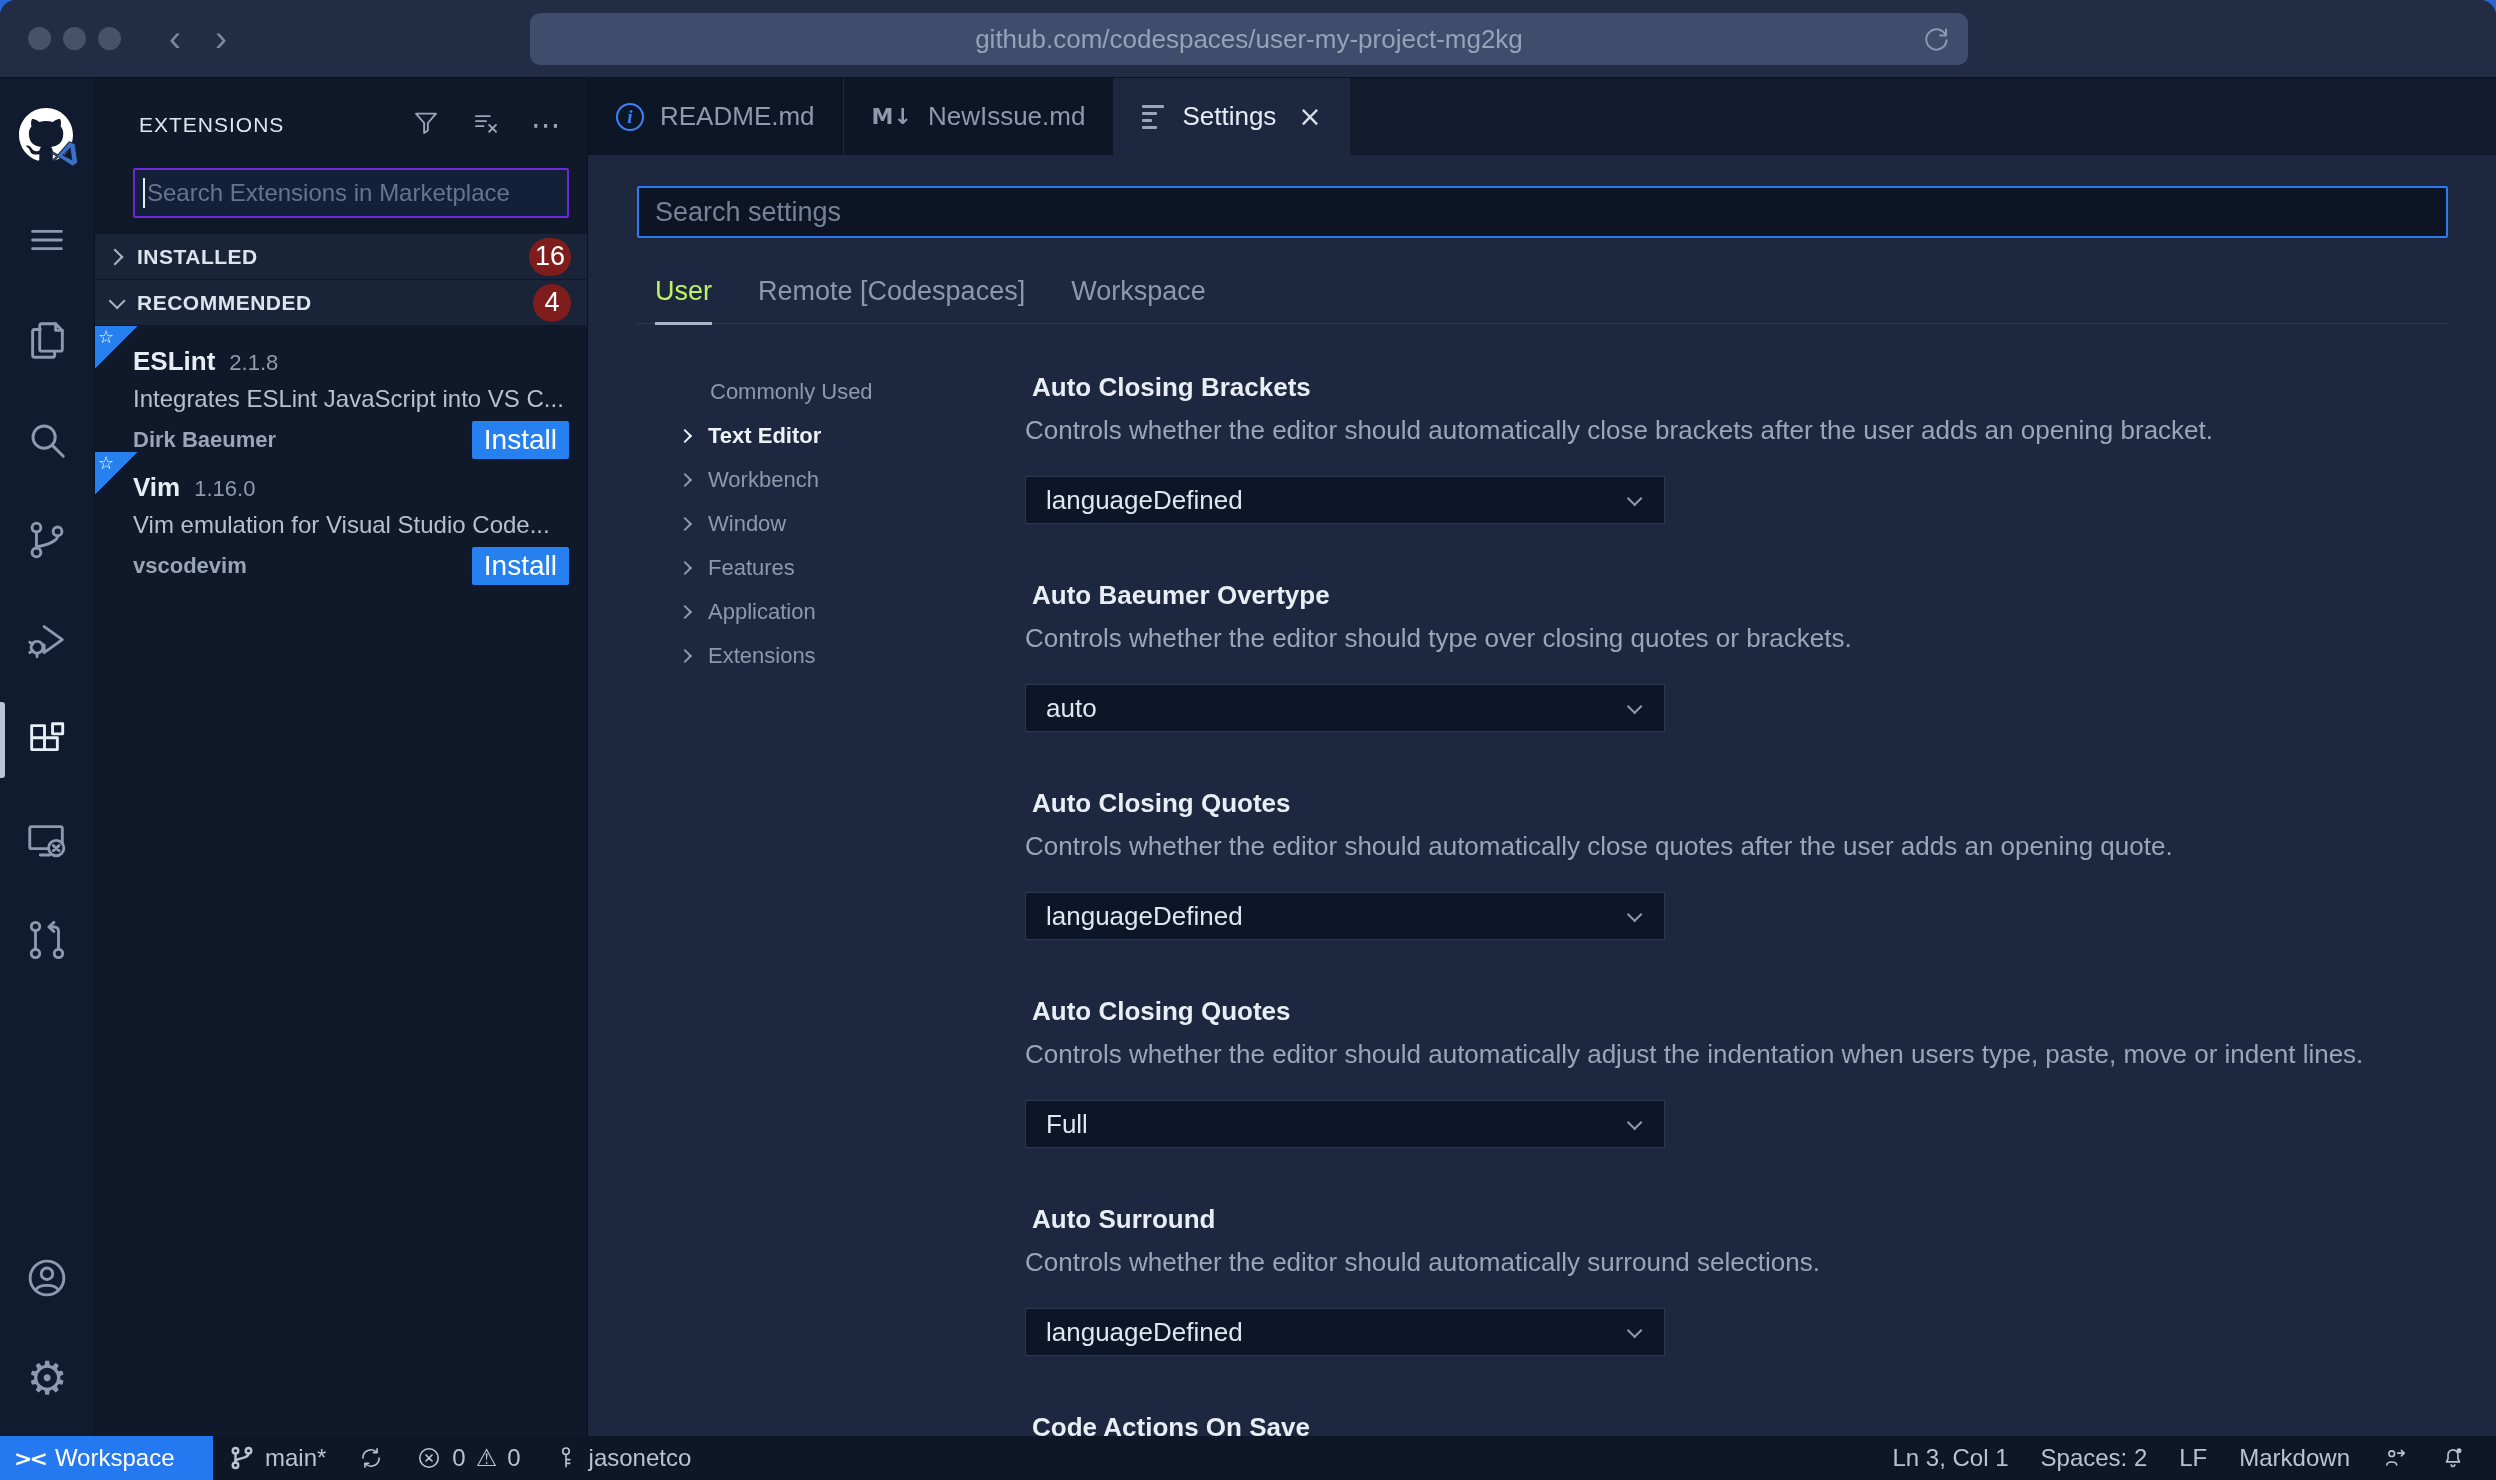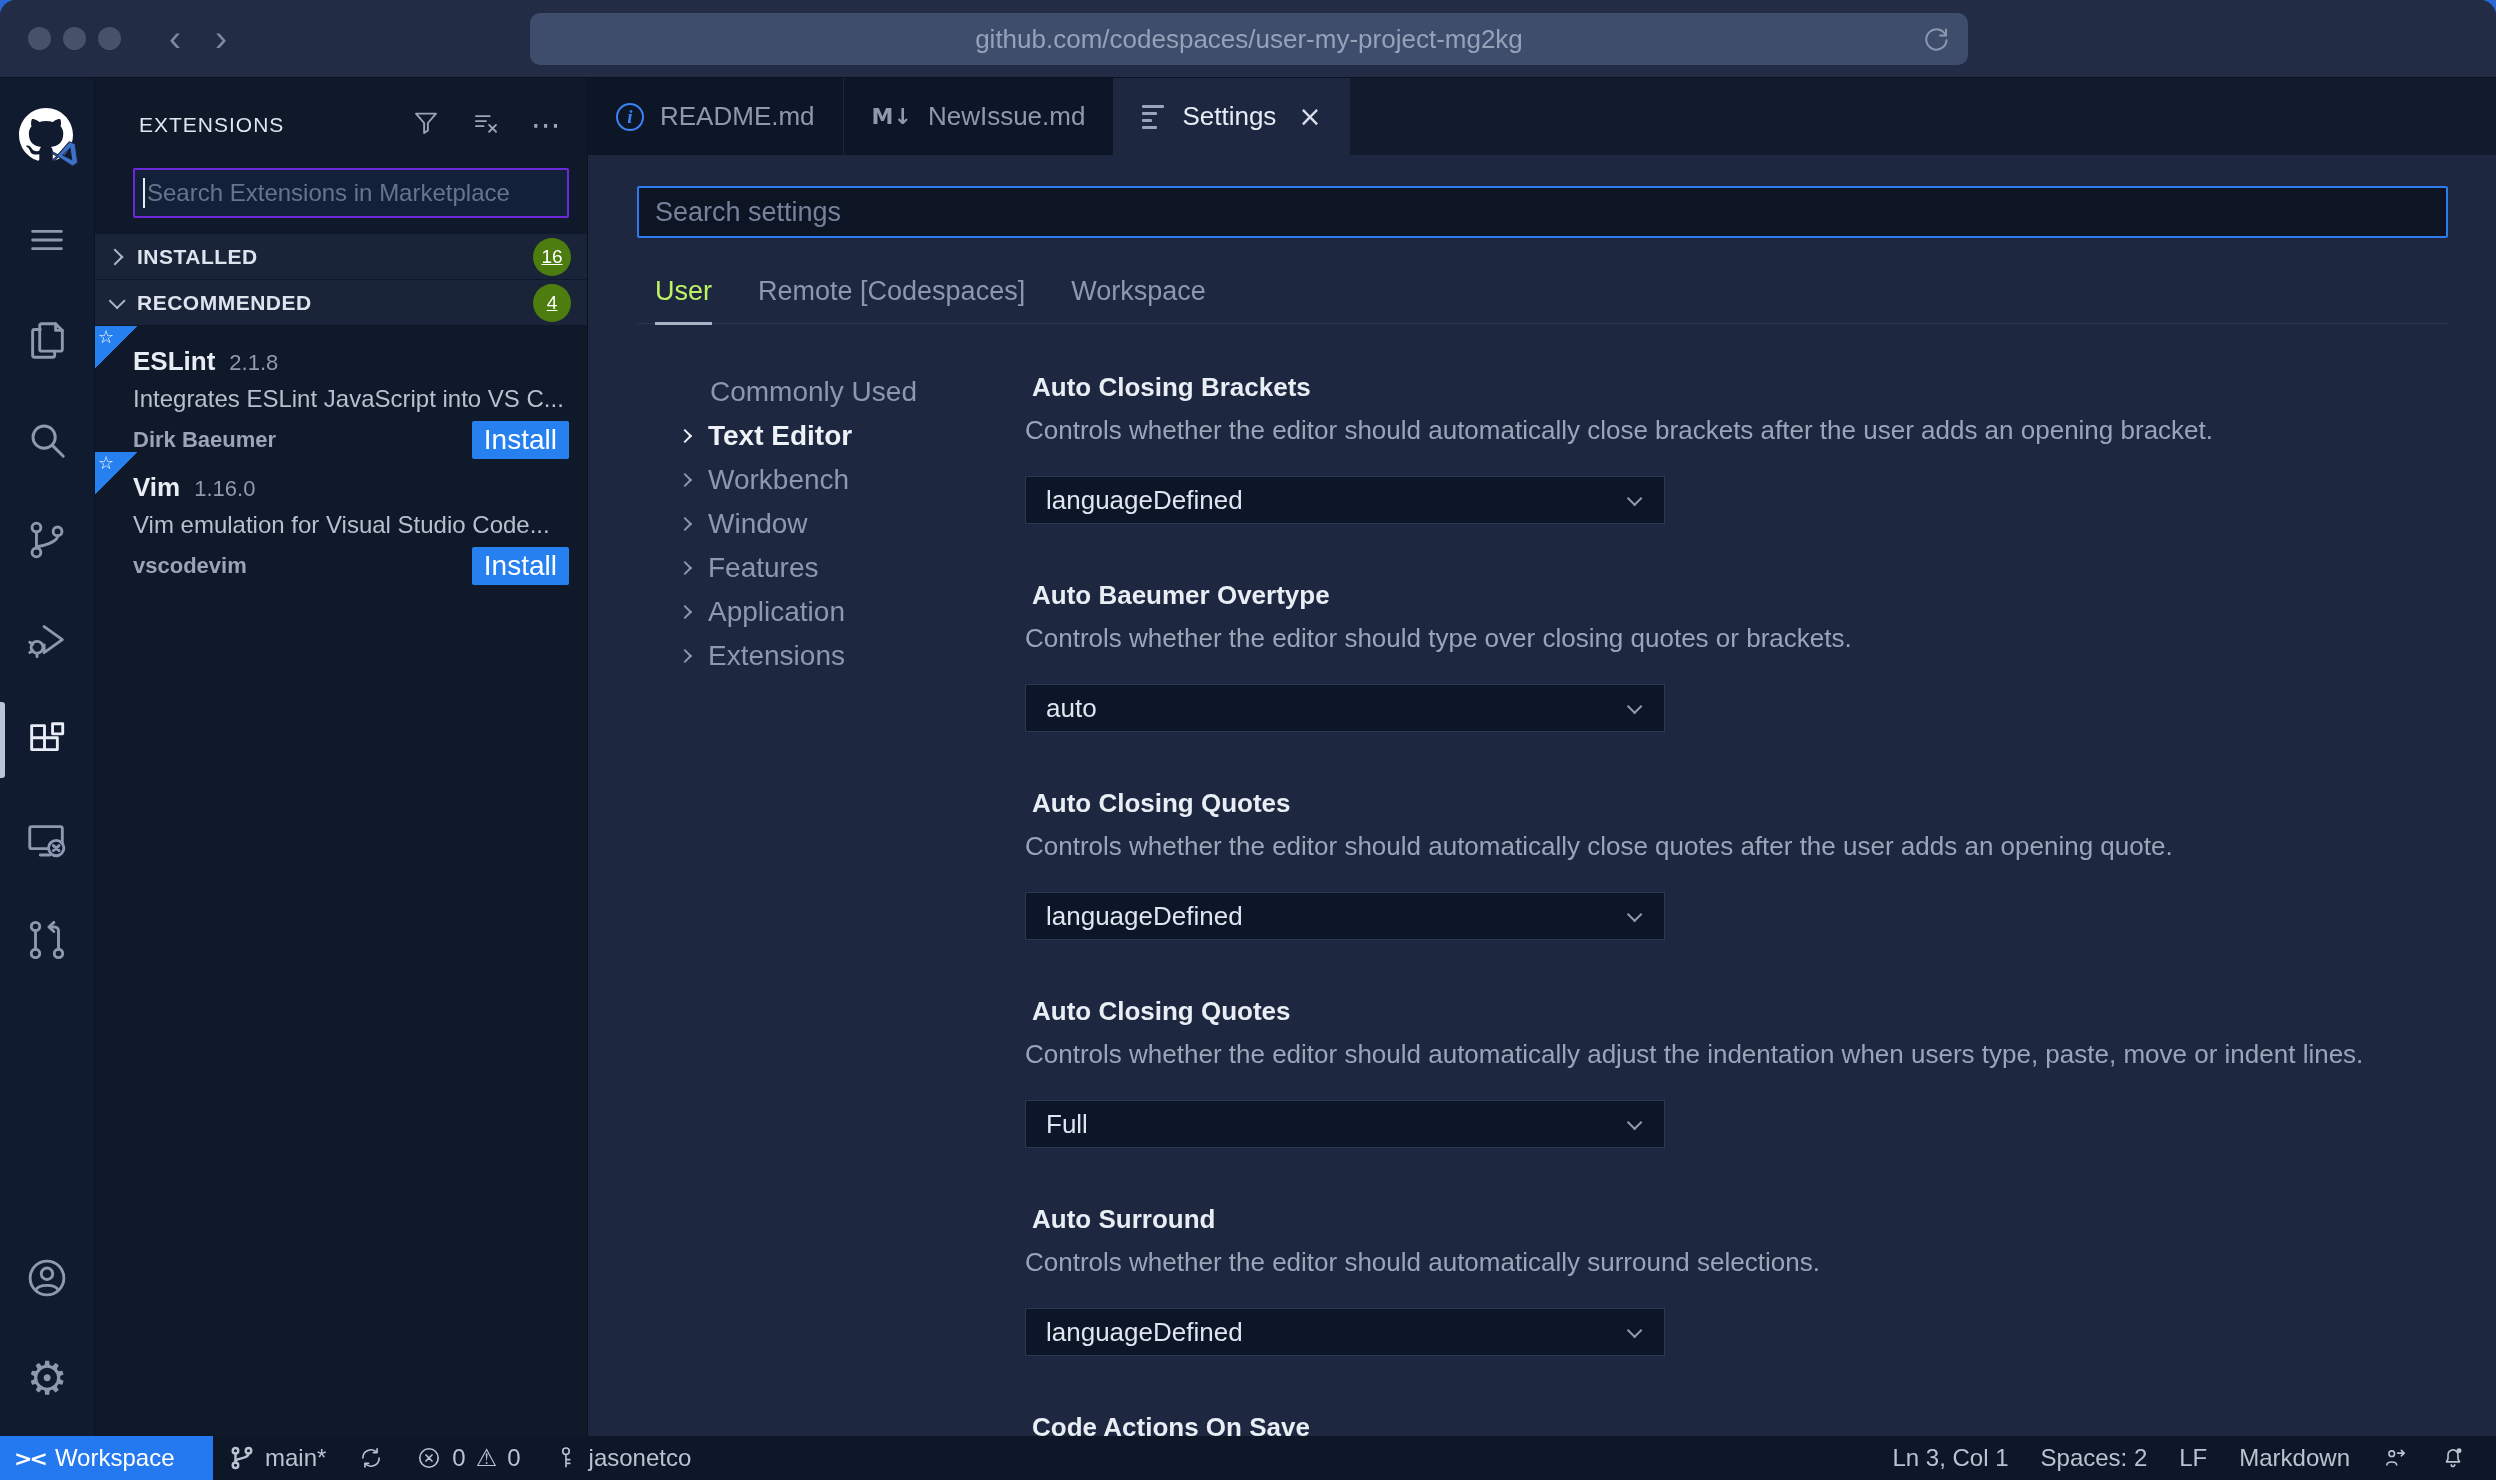--- a/index.html
+++ b/index.html
@@ -86,24 +86,23 @@
     color:#c7d0dd; font-size:24px; font-family:"Liberation Sans",sans-serif;
   }
   .sb-search input::placeholder { color:#67758c; }
   .section-row {
     height:45px; background:#1a2438; display:flex; align-items:center;
     padding:0 16px 0 14px; color:#dde4ee; cursor:pointer; margin-bottom:1px;
   }
   .section-row .chev { margin-right:16px; color:#aab4c6; }
   .section-label { font-weight:bold; font-size:21px; flex:1; letter-spacing:.5px; }
   .badge {
-    min-width:38px; height:38px; border-radius:19px; background:#4d7c0f;
-    color:#fff; font-size:19px; display:flex; align-items:center; justify-content:center;
+    min-width:38px; height:38px; border-radius:19px; background:#7f1d1d;
+    color:#fff; font-size:27px; display:flex; align-items:center; justify-content:center;
     padding:0 6px;
-    text-decoration:underline;
   }
   .ext-item { position:relative; height:126px; padding:14px 18px 0 38px; cursor:pointer; }
   .ribbon {
     position:absolute; top:0; left:0; width:42px; height:42px;
     background:linear-gradient(135deg,#2680f0 50%,transparent 50.5%);
   }
   .ribbon .star { position:absolute; top:0px; left:3px; color:#fff; font-size:18px; font-family:"DejaVu Sans",sans-serif; }
   .ext-line1 { display:flex; align-items:baseline; gap:14px; margin-top:6px; }
   .ext-name { color:#e8edf4; font-weight:bold; font-size:26px; }
   .ext-version { color:#8e9aae; font-size:22px; }
@@ -155,21 +154,21 @@
   .scope { font-size:27px; color:#8c98ac; padding-bottom:16px; cursor:pointer; position:relative; }
   .scope.active { color:#bef264; }
   .scope.active::after {
     content:""; position:absolute; left:0; right:0; bottom:-2px; height:3px; background:#a9b4c6;
   }
   .scopes-divider { height:1px; background:#2a3750; margin:0 48px 0 49px; }
   .settings-body { flex:1; display:flex; min-height:0; padding-top:46px; }
   .toc { width:437px; flex:0 0 437px; padding-left:92px; }
   .toc-item {
     display:flex; align-items:center; height:44px; color:#8c98ac;
-    font-size:28px; cursor:pointer;
+    font-size:22px; cursor:pointer;
   }
   .toc-item .chev { width:10px; height:10px; margin-right:18px; color:#8c98ac; }
   .toc-item.no-chev { padding-left:30px; }
   .toc-item.active { color:#eef2f7; font-weight:bold; }
   .toc-item.active .chev { color:#eef2f7; }
   .entries { flex:1; padding-right:60px; min-width:0; }
   .entry { margin-bottom:54px; }
   .entry-title { color:#e9eef5; font-size:26px; font-weight:bold; line-height:34px; margin-bottom:9px;margin-left:7px; }
   .entry-desc { color:#9aa5b8; font-size:26px; line-height:34px; margin-bottom:29px; }
   .dropdown {

